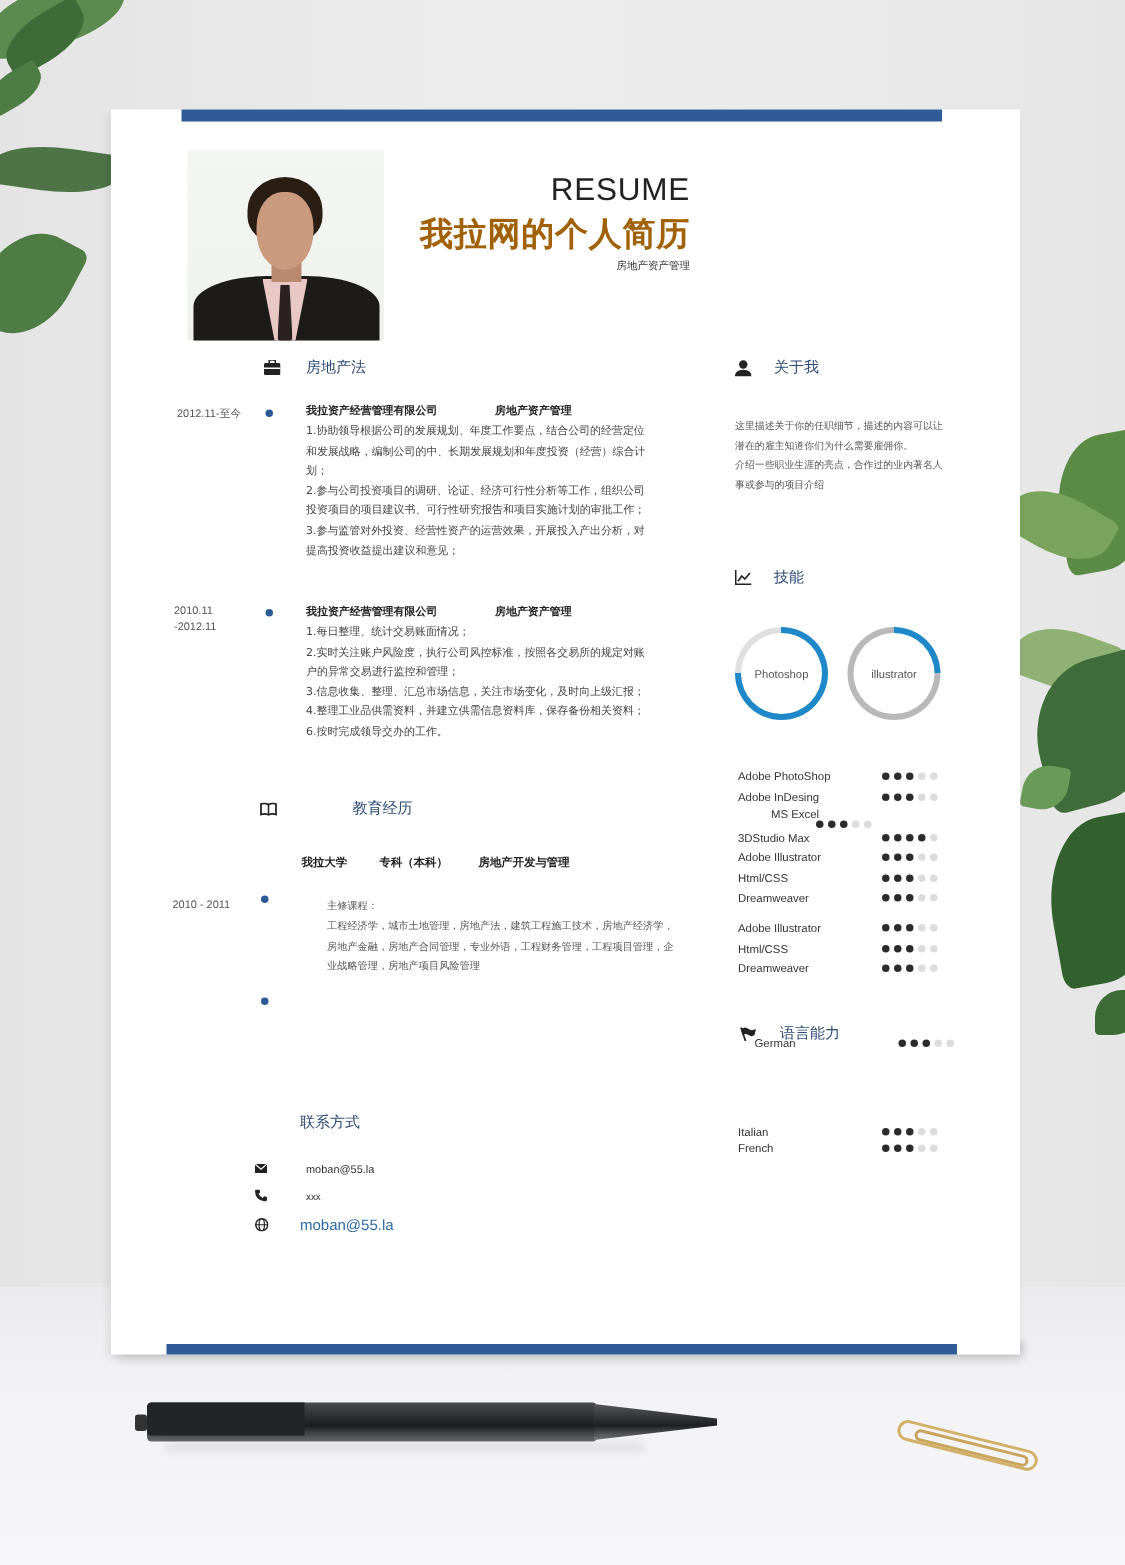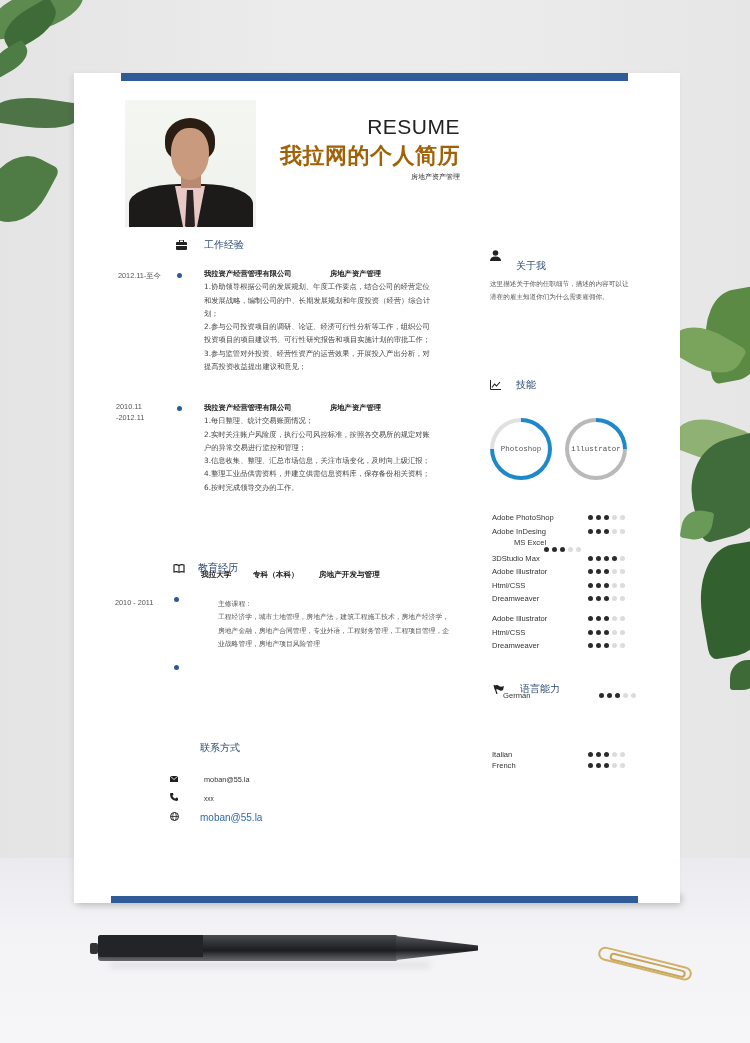--- a/index.html
+++ b/index.html
@@ -66,21 +66,21 @@
 
   .contact-row { position: absolute; display: flex; align-items: center; }
   .contact-row .ico { width: 12px; font-size: 8px; color: #222; }
   .contact-row .val { font-size: 7.3px; color: #333; font-family: "Liberation Sans", sans-serif; }
   .contact-row .val.link { font-size: 10px; color: #2e6aa8; }
 
   .about-text { position: absolute; left: 416px; top: 205px; width: 142px; font-size: 6.6px; line-height: 13px; color: #555; }
 
   .ring { position: absolute; width: 62px; height: 62px; border-radius: 50%; }
   .ring .inner { position: absolute; left: 4px; top: 4px; width: 54px; height: 54px; border-radius: 50%; background: #fff;
-    display: flex; align-items: center; justify-content: center; font-size: 7.5px; color: #555; font-family: Liberation Mono, monospace; }
+    display: flex; align-items: center; justify-content: center; font-size: 7.5px; color: #555; font-family: Liberation Sans, sans-serif; }
 
   .skill-row { position: absolute; left: 418px; width: 140px; height: 13.4px; display: flex; align-items: center; }
   .skill-row .nm { width: 96px; font-size: 7.6px; color: #333; font-family: "Liberation Sans", sans-serif; }
   .dots { display: flex; gap: 3px; }
   .dots i { display: block; width: 5px; height: 5px; border-radius: 50%; background: #dcdcdc; }
   .dots i.on { background: #2b2b2b; }
 </style>
 </head>
 <body>
 
@@ -124,21 +124,21 @@
   <div class="subtitle">房地产资产管理</div>
 
   <div class="sec-head" style="left:100px;top:165px;">
     <span class="ico">
       <svg width="11" height="10" viewBox="0 0 11 10">
           <rect x="0" y="2" width="11" height="8" rx="1" fill="#222"></rect>
           <rect x="3.5" y="0" width="4" height="3" fill="none" stroke="#222" stroke-width="1"></rect>
           <rect x="0" y="5" width="11" height="1" fill="#fff"></rect>
         </svg>
     </span>
-    <span class="label" style="margin-left:16px;">工作经验</span>
+    <span class="label" style="margin-left:16px;">房地产法</span>
   </div>
 
   <div class="date" style="left:44px;top:197px;">2012.11-至今</div>
   <div class="dot" style="left:103px;top:200px;"></div>
   <div class="entry" style="left:130px;top:194px;">
     <div class="hdr">
       <span>我拉资产经营管理有限公司</span>
       <span>房地产资产管理</span>
     </div>
     <div>1.协助领导根据公司的发展规划、年度工作要点，结合公司的经营定位和发展战略，编制公司的中、长期发展规划和年度投资（经营）综合计划；</div>
@@ -156,21 +156,21 @@
       <span>我拉资产经营管理有限公司</span>
       <span>房地产资产管理</span>
     </div>
     <div>1.每日整理、统计交易账面情况；</div>
     <div>2.实时关注账户风险度，执行公司风控标准，按照各交易所的规定对账户的异常交易进行监控和管理；</div>
     <div>3.信息收集、整理、汇总市场信息，关注市场变化，及时向上级汇报；</div>
     <div>4.整理工业品供需资料，并建立供需信息资料库，保存备份相关资料；</div>
     <div>6.按时完成领导交办的工作。</div>
   </div>
 
-  <div class="sec-head" style="left:98px;top:488px;">
+  <div class="sec-head" style="left:98px;top:459px;gap:37px;">
     <span class="ico">
       <svg width="12" height="9" viewBox="0 0 12 9">
           <path d="M1 1 Q3.5 0 6 1.5 Q8.5 0 11 1 L11 8 Q8.5 7 6 8.2 Q3.5 7 1 8 Z" fill="none" stroke="#222" stroke-width="1.2"></path>
           <line x1="6" y1="1.5" x2="6" y2="8.2" stroke="#222" stroke-width="1"></line>
         </svg>
     </span>
     <span class="label" style="margin-left:12px;">教育经历</span>
   </div>
   <div class="edu-hdr" style="left:127px;top:497px;">
     <span style="width:52px;">我拉大学</span>
@@ -216,24 +216,25 @@
     <span class="val link" style="margin-left:18px;">moban@55.la</span>
   </div>
 
   <div class="sec-head" style="left:414px;top:165px;">
     <span class="ico">
       <svg width="11" height="11" viewBox="0 0 11 11">
           <circle cx="5.5" cy="3" r="2.8" fill="#222"></circle>
           <path d="M0 11 Q0 6.5 5.5 6.5 Q11 6.5 11 11 Z" fill="#222"></path>
         </svg>
     </span>
-    <span class="label" style="margin-left:14px;margin-top:21px;">关于我</span>
+    <span class="label" style="margin-left:14px;">关于我</span>
   </div>
   <div class="about-text">
     <div>这里描述关于你的任职细节，描述的内容可以让潜在的雇主知道你们为什么需要雇佣你。</div>
+    <div>介绍一些职业生涯的亮点，合作过的业内著名人事或参与的项目介绍</div>
   </div>
 
   <div class="sec-head" style="left:414px;top:305px;">
     <span class="ico">
       <svg width="11" height="10" viewBox="0 0 11 10">
           <path d="M0.5 0 L0.5 9.5 L11 9.5" fill="none" stroke="#222" stroke-width="1"></path>
           <path d="M2 7.5 L4.5 4 L6.5 6 L10 2" fill="none" stroke="#222" stroke-width="1.1"></path>
         </svg>
     </span>
     <span class="label" style="margin-left:14px;">技能</span>

